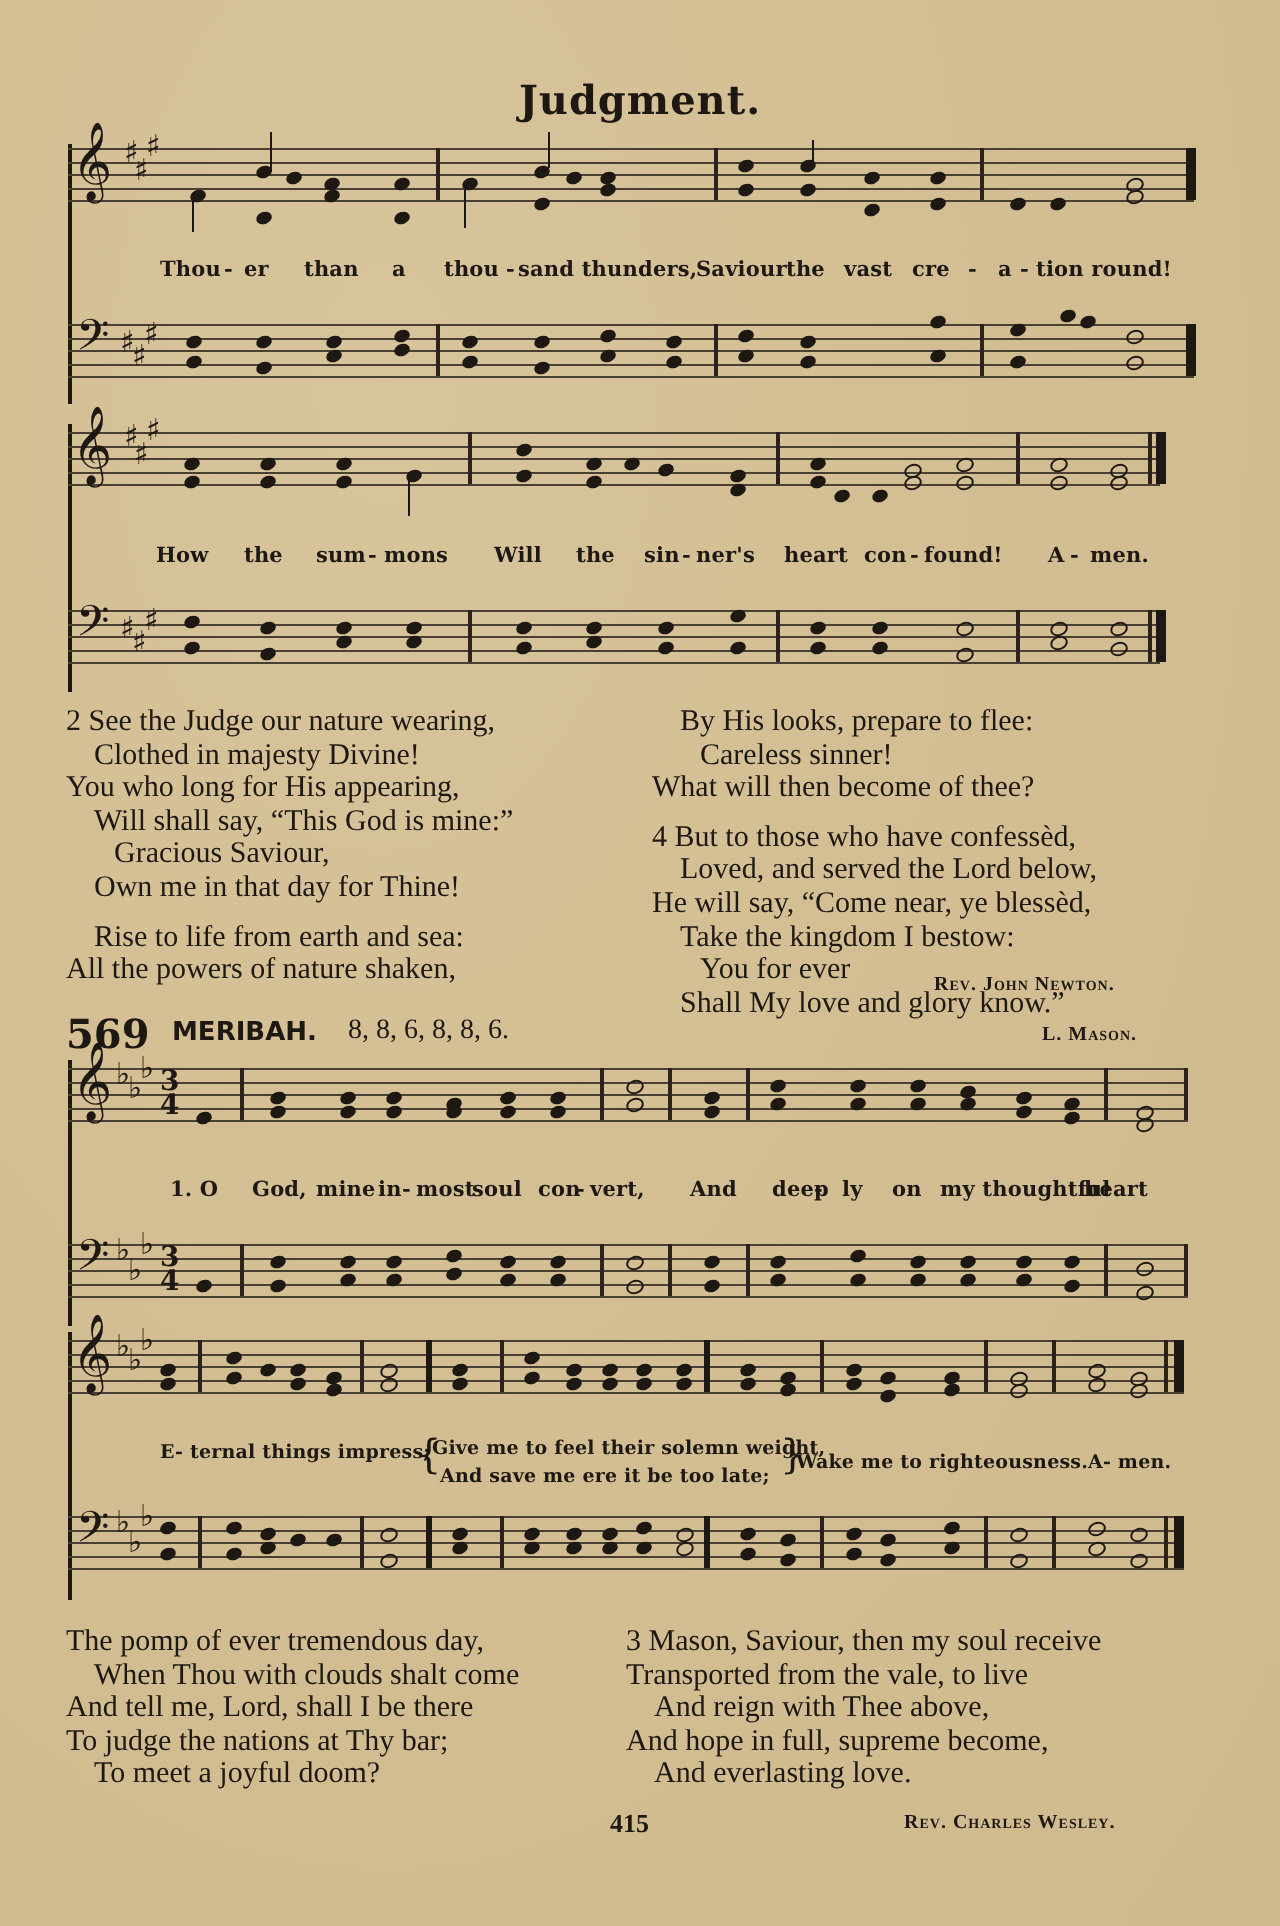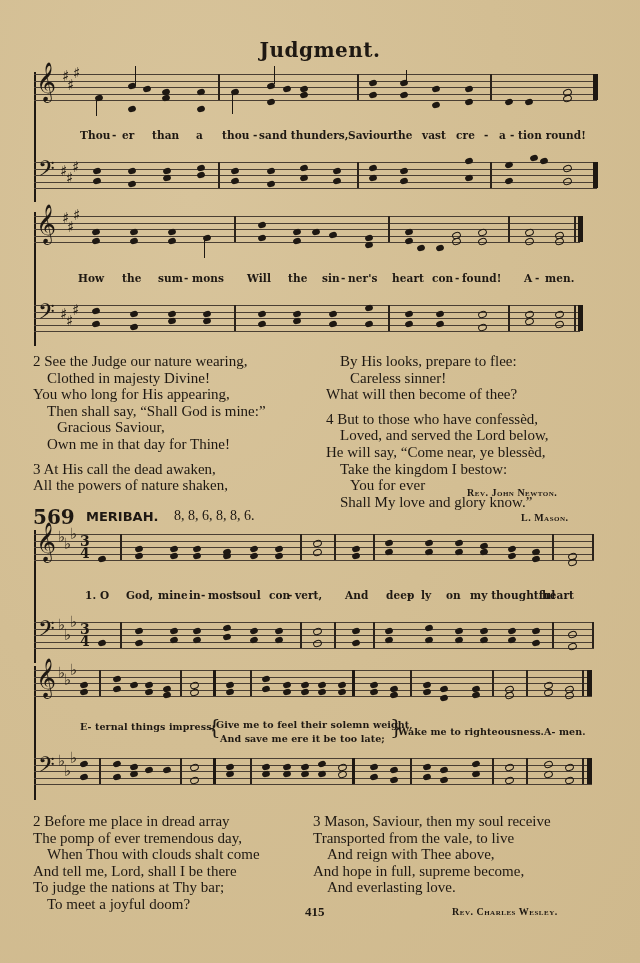--- a/index.html
+++ b/index.html
@@ -285,25 +285,25 @@
     <span style="left:524px">A</span>
     <span style="left:535px">-</span>
     <span style="left:545px">men.</span>
   </div>
 </div>
 
 <div class="verse" style="left:33px;top:353px;">
   <div><span>2</span> <span>See the Judge our nature wearing,</span></div>
   <div class="ind1">Clothed in majesty Divine!</div>
   <div>You who long for His appearing,</div>
-  <div class="ind1">Then shall say, “Shall God is mine:”</div>
+  <div class="ind1">Will shall say, “This God is mine:”</div>
   <div class="ind2">Gracious Saviour,</div>
   <div class="ind1">Own me in that day for Thine!</div>
   <div class="gap"></div>
-  <div><span>3</span> <span>At His call the dead awaken,</span></div>
+  <div class="ind1">Rise to life from earth and sea:</div>
   <div>All the powers of nature shaken,</div>
 </div>
 <div class="verse" style="left:326px;top:353px;">
   <div class="ind1">By His looks, prepare to flee:</div>
   <div class="ind2">Careless sinner!</div>
   <div>What will then become of thee?</div>
   <div class="gap"></div>
   <div><span>4</span> <span>But to those who have confessèd,</span></div>
   <div class="ind1">Loved, and served the Lord below,</div>
   <div>He will say, “Come near, ye blessèd,</div>
@@ -577,21 +577,20 @@
     <span class="brace" style="left:208px;top:-4px;font-size:20px;font-weight:normal;">{</span>
     <span style="left:216px;top:-2px">Give me to feel their solemn weight,</span>
     <span style="left:220px;top:12px">And save me ere it be too late;</span>
     <span class="brace" style="left:390px;top:-4px;font-size:20px;font-weight:normal;">}</span>
     <span style="left:398px;top:5px">Wake me to righteousness.</span>
     <span style="left:544px;top:5px">A- men.</span>
   </div>
 </div>
 
 <div class="verse" style="left:33px;top:813px;">
-  <div><span>2</span> <span>Before me place in dread array</span></div>
   <div>The pomp of ever tremendous day,</div>
   <div class="ind1">When Thou with clouds shalt come</div>
   <div>And tell me, Lord, shall I be there</div>
   <div>To judge the nations at Thy bar;</div>
   <div class="ind1">To meet a joyful doom?</div>
 </div>
 <div class="verse" style="left:313px;top:813px;">
   <div><span>3</span> <span>Mason, Saviour, then my soul receive</span></div>
   <div>Transported from the vale, to live</div>
   <div class="ind1">And reign with Thee above,</div>

